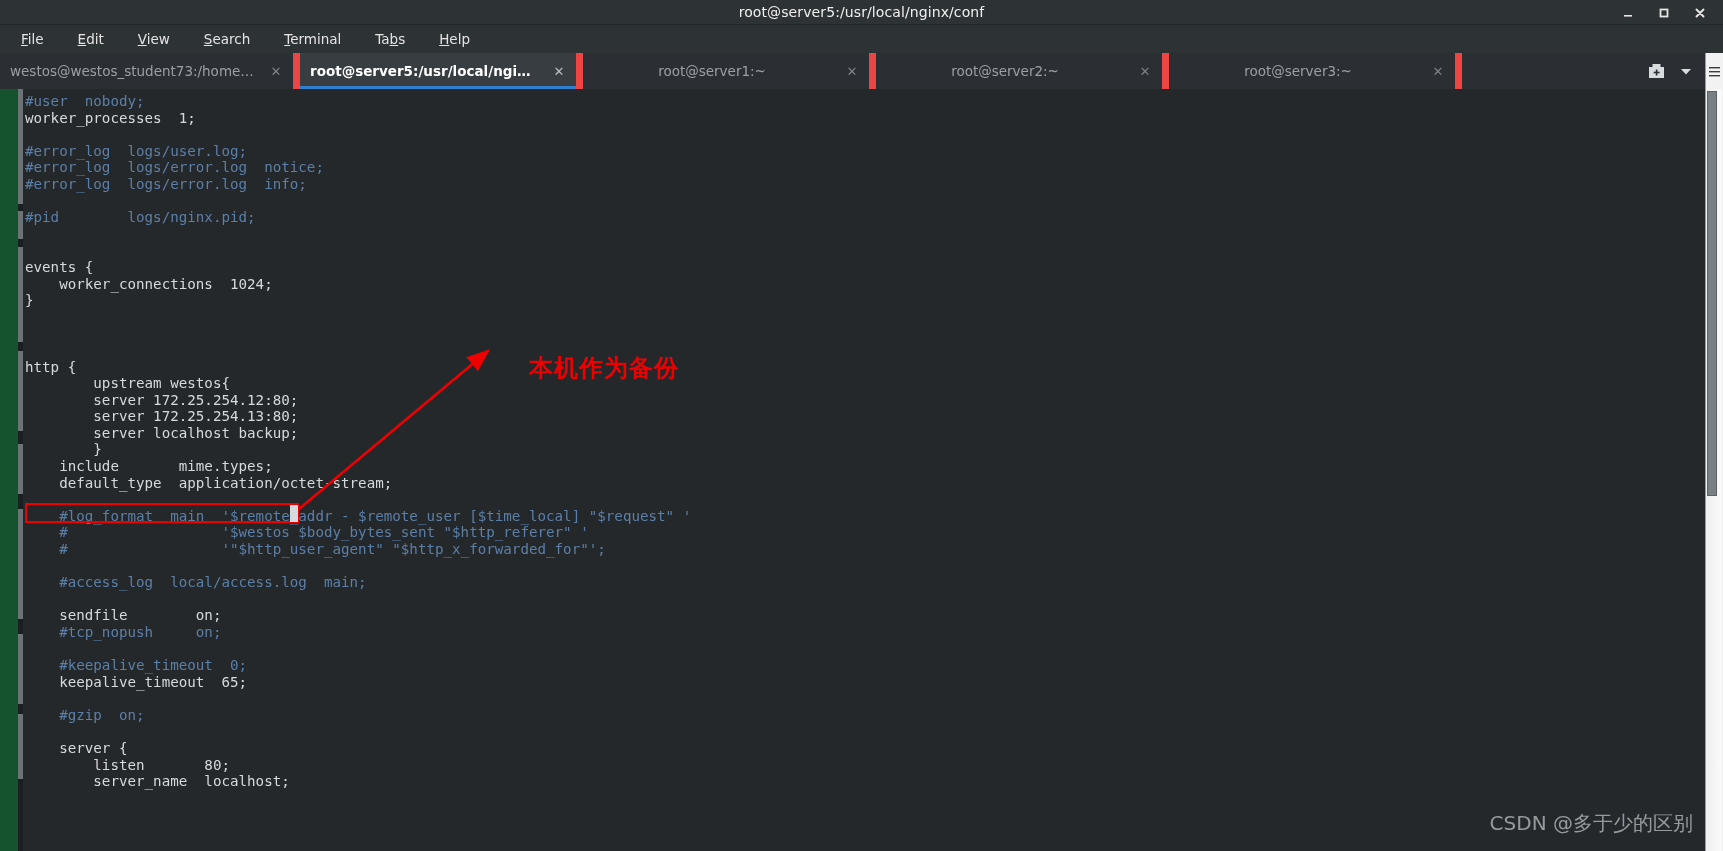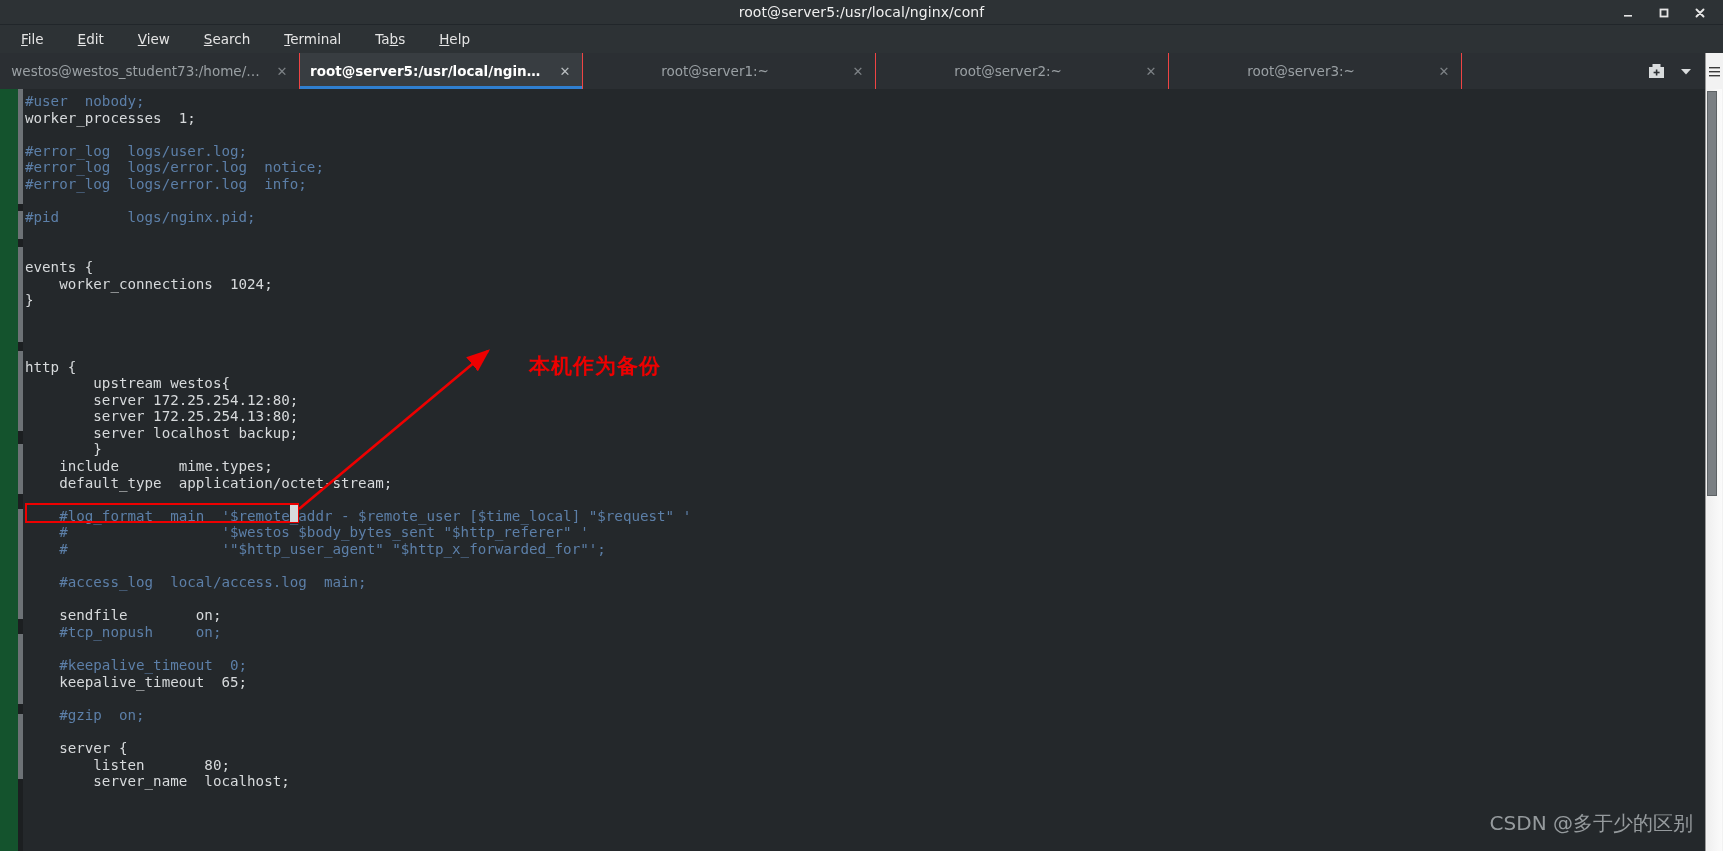--- a/index.html
+++ b/index.html
@@ -89,21 +89,21 @@
     align-items: center;
     justify-content: center;
     position: relative;
     background: #2b2f33;
     color: #9aa0a4;
     font-size: 13.5px;
     padding: 0 10px;
     cursor: pointer;
     white-space: nowrap;
     overflow: hidden;
-    border-right: 1px solid #ef4444;
+    border-right: 7px solid #ef4444;
     font-family: "DejaVu Sans", "Liberation Sans", sans-serif;
   }
   .tab .tab-label {
     flex: 1 1 auto;
     text-align: center;
     overflow: hidden;
     text-overflow: ellipsis;
   }
   .tab .tab-close {
     flex: 0 0 auto;
@@ -221,21 +221,21 @@
     left: 2px;
     top: 414px;
     width: 274px;
     height: 20px;
   }
   .anno-text {
     position: absolute;
     left: 566px;
     top: 377px;
     color: #ee0000;
-    font-size: 21px;
+    font-size: 24px;
     font-weight: bold;
     font-family: "DejaVu Sans", "Liberation Sans", sans-serif;
     white-space: nowrap;
     letter-spacing: 1px;
   }
   .cursor-block {
     position: absolute;
     left: 267px;
     top: 416px;
     width: 8px;

